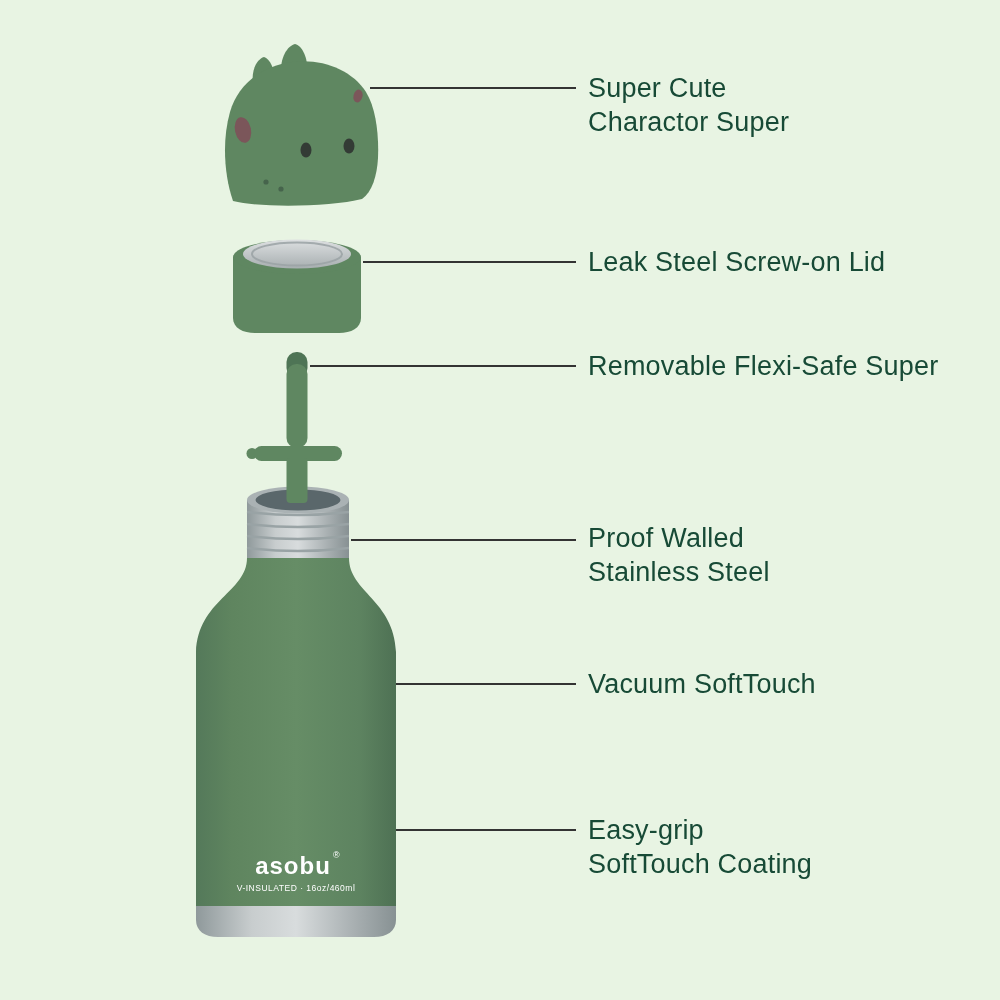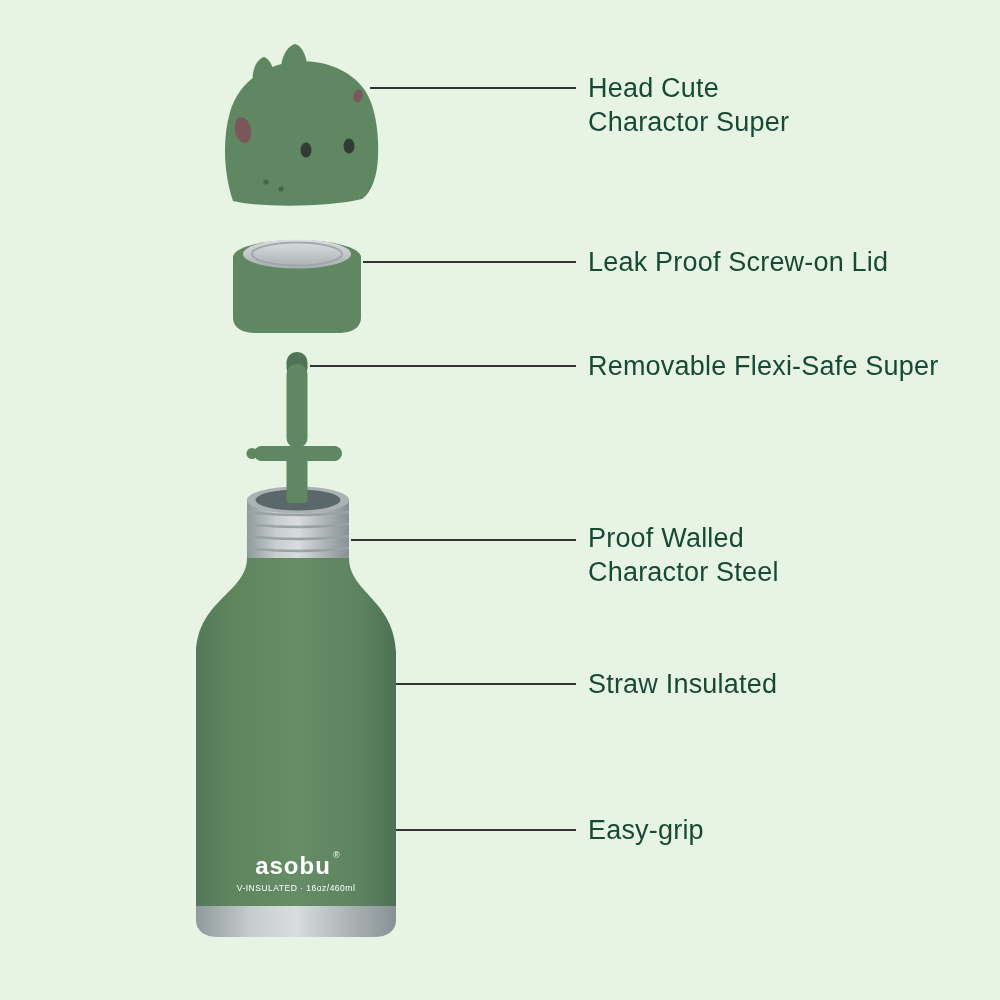--- a/index.html
+++ b/index.html
@@ -103,38 +103,39 @@
       <path d="M 196 906 L 396 906 L 396 920
                C 396 931 387 937 374 937 L 218 937
                C 205 937 196 931 196 920 Z" fill="url(#steelH)"></path>
       <text x="293" y="874" text-anchor="middle" fill="#ffffff" font-family="Liberation Sans, sans-serif" font-size="24" font-weight="bold" letter-spacing="1">asobu</text>
       <text x="333" y="858" fill="#ffffff" font-family="Liberation Sans, sans-serif" font-size="9">®</text>
       <text x="296" y="891" text-anchor="middle" fill="#ffffff" font-family="Liberation Sans, sans-serif" font-size="8.5" letter-spacing=".5">V-INSULATED · 16oz/460ml</text>
     </g>
   </svg>
 
   <div class="callout" style="top:71px">
-    <div>Head Cute</div>
+    <div>Super Cute</div>
     <div>Charactor Super</div>
   </div>
 
   <div class="callout" style="top:245px">
-    <div>Leak Proof Screw-on Lid</div>
+    <div>Leak Steel Screw-on Lid</div>
   </div>
 
   <div class="callout" style="top:349px">
     <div>Removable Flexi-Safe Super</div>
   </div>
 
   <div class="callout" style="top:521px">
     <div>Proof Walled</div>
-    <div>Charactor Steel</div>
+    <div>Stainless Steel</div>
   </div>
 
   <div class="callout" style="top:667px">
-    <div>Straw Insulated</div>
+    <div>Vacuum SoftTouch</div>
   </div>
 
   <div class="callout" style="top:813px">
     <div>Easy-grip</div>
+    <div>SoftTouch Coating</div>
   </div>
 
 </div>
 
 </body></html>

